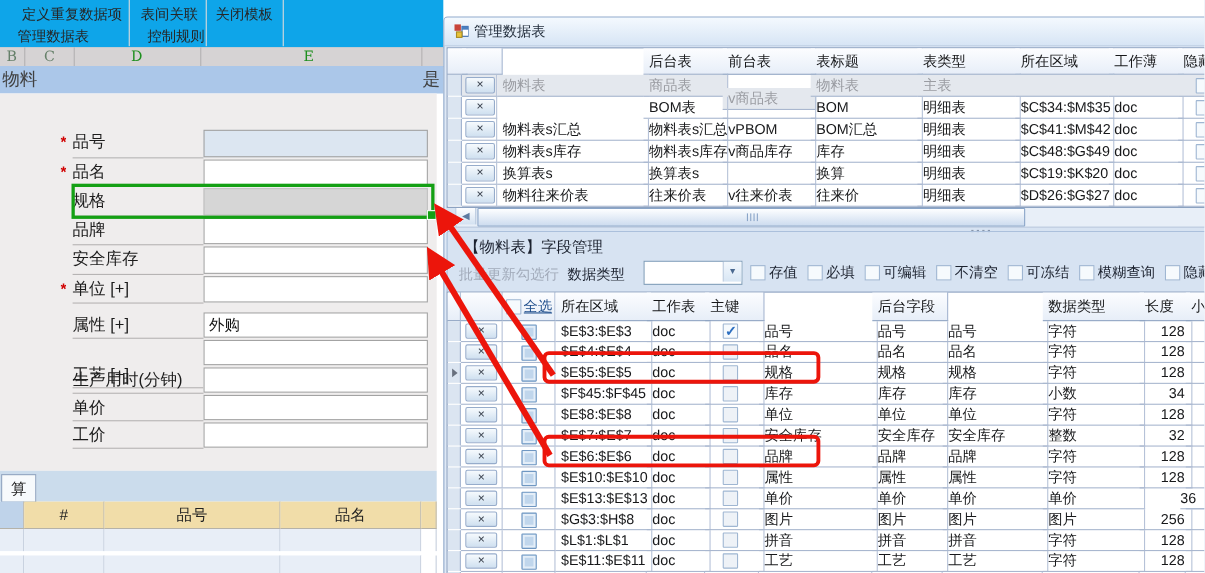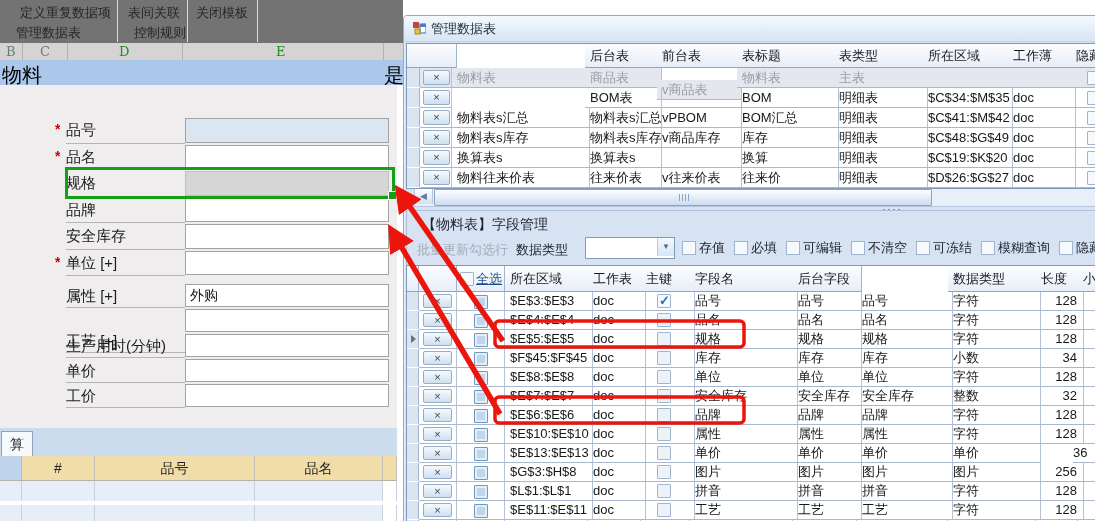--- a/index.html
+++ b/index.html
@@ -2,28 +2,28 @@
 <html><head>
 <meta charset="utf-8">
 <style>
   html,body{margin:0;padding:0}
   #app{position:relative;width:1095px;height:521px;overflow:hidden;background:#fff;
        font-family:"Liberation Sans",sans-serif;-webkit-font-smoothing:antialiased}
   .abs{position:absolute}
   .nowrap{overflow:hidden;white-space:nowrap}
 
   
-  .ribbon{position:absolute;left:0;top:0;width:403px;height:43px;background:#737373;border-bottom:1px solid #c9c7c7}
+  .ribbon{position:absolute;left:0;top:0;width:403px;height:43px;background:#0ea5e9;border-bottom:1px solid #c9c7c7}
   .ribbon .vsep{position:absolute;top:0;width:1px;height:42px;background:#dddbdb}
   .menu-item{position:absolute;font-size:13px;color:#262626;cursor:default}
   .colheads{position:absolute;left:0;top:43px;width:403px;height:17px;background:#d6d3d4;border-bottom:1px solid #b9b6b7}
   .colletter{position:absolute;top:1px;font-family:"DejaVu Serif",serif;font-size:13px}
   .colsep{position:absolute;top:0;width:1px;height:17px;background:#b4b1b2}
   .greenline{position:absolute;left:67px;top:58px;width:316px;height:2px;background:#1fae1f}
-  .titlerow{position:absolute;left:0;top:60px;width:403px;height:25px;background:#abc7e9;font-size:20px;color:#000000}
+  .titlerow{position:absolute;left:0;top:60px;width:403px;height:25px;background:#abc7e9;font-size:16px;color:#404040}
   .formbg{position:absolute;left:0;top:85px;width:397px;height:343px;background:#efeded}
   .flabel{position:absolute;left:66px;width:119px;border-bottom:1px solid #b6b4b4;font-size:15px;color:#1c1c1c}
   .fstar{position:absolute;left:55px;color:#d00000;font-size:14px;font-weight:bold}
   .finput{position:absolute;left:185px;width:198px;background:#fff;border:1px solid #a3a3a3;font-size:14px;color:#111}
   .sel-green{position:absolute;left:65px;top:167px;width:324px;height:26px;border:3px solid #14a014;background:transparent;z-index:8}
   .sel-handle{position:absolute;left:388px;top:191px;width:7px;height:7px;background:#14a014;border:1px solid #fff;z-index:9}
   .blueband{position:absolute;left:0;top:428px;width:397px;height:28px;background:#cbdcec}
   .sheettab{position:absolute;left:1px;top:431px;width:30px;height:24px;background:#f7fafc;border:1px solid #8fa3bf;
             font-size:14px;color:#222;text-align:center;line-height:24px}
   .btab-cell{position:absolute;overflow:hidden;white-space:nowrap;font-size:14px;color:#222}
@@ -323,21 +323,20 @@
       <div class="tbl" style="left: 2px; top: 249px; width: 704px; height: 266px;">
         <div class="cell th" style="left: 0px; top: 0px; width: 11px; height: 25px;"></div>
         <div class="cell th" style="left: 12px; top: 0px; width: 37px; height: 25px;"></div>
         <div class="cell th" style="left: 50px; top: 0px; width: 47px; height: 25px;">
           <div class="cb" style="left: 3px; top: 6px;"></div>
           <div class="abs nowrap alllink" style="left: 19px; top: 4px;">全选</div>
         </div>
         <div class="cell th" style="left: 98px; top: 0px; width: 82px; height: 25px; line-height: 26px; padding-left: 5px;">所在区域</div>
         <div class="cell th" style="left: 181px; top: 0px; width: 52px; height: 25px; line-height: 26px; padding-left: 5px;">工作表</div>
         <div class="cell th" style="left: 234px; top: 0px; width: 48px; height: 25px; line-height: 26px; padding-left: 5px;">主键</div>
-        <div class="cell th" style="left: 283px; top: 0px; width: 102px; height: 25px; line-height: 26px; padding-left: 5px;">字段名</div>
         <div class="cell th" style="left: 386px; top: 0px; width: 63px; height: 25px; line-height: 26px; padding-left: 5px;">后台字段</div>
         <div class="cell th" style="left: 541px; top: 0px; width: 87px; height: 25px; line-height: 26px; padding-left: 5px;">数据类型</div>
         <div class="cell th" style="left: 629px; top: 0px; width: 41px; height: 25px; line-height: 26px; padding-left: 5px;">长度</div>
         <div class="cell th" style="left: 671px; top: 0px; width: 32px; height: 25px; line-height: 26px; padding-left: 5px;">小数</div>
         <div class="cell rowhead" style="left: 0px; top: 26px; width: 11px; height: 18px;"></div>
         <div class="cell td" style="left: 12px; top: 26px; width: 37px; height: 18px;">
           <div class="xbtn" style="left: 4px; top: 2px; width: 27px; height: 12px;">×</div>
         </div>
         <div class="cell td" style="left: 50px; top: 26px; width: 47px; height: 18px;">
           <div class="cb blue" style="left: 17px; top: 3px;"></div>

